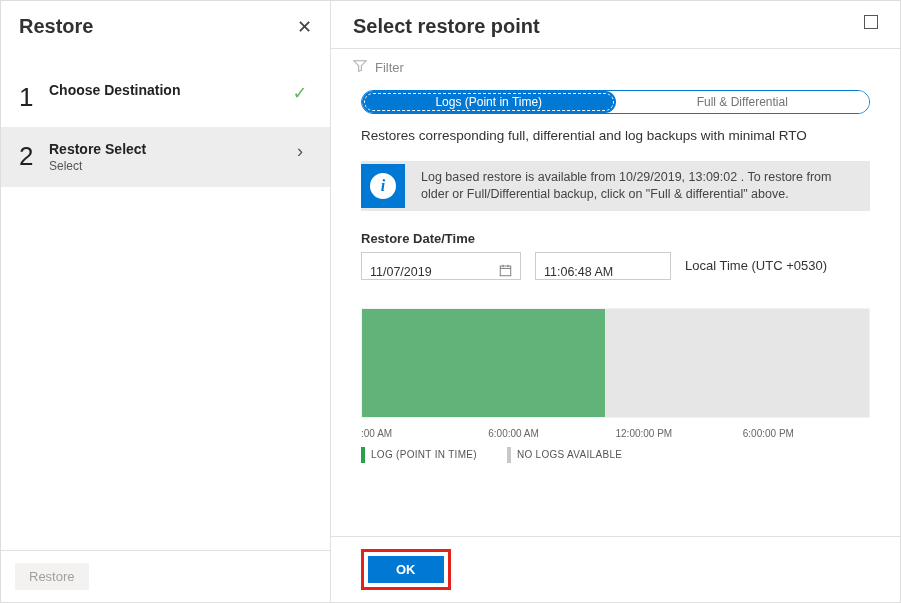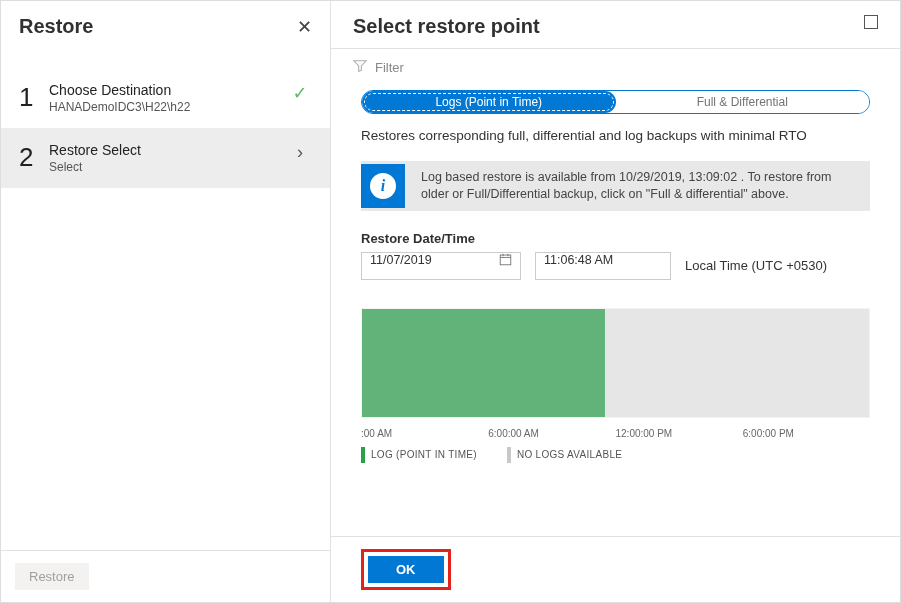--- a/index.html
+++ b/index.html
@@ -8,21 +8,21 @@
   
   .left { width: 330px; border-right: 1px solid #e1e1e1; display: flex; flex-direction: column; }
   .left-header { display: flex; align-items: center; justify-content: space-between; padding: 14px 18px 10px 18px; }
   .left-header h1 { font-size: 20px; font-weight: 600; }
   .close-x { font-size: 18px; color: #444; cursor: pointer; font-weight: 300; }
   .steps { flex: 1; padding-top: 20px; }
   .step { display: flex; align-items: flex-start; padding: 14px 18px; }
   .step.active { background: #ededed; }
   .step-num { font-size: 26px; font-weight: 400; width: 30px; color: #222; }
   .step-body { flex: 1; }
-  .step-title { font-size: 14px; font-weight: 400; color: #222; }
+  .step-title { font-size: 14px; font-weight: 700; color: #222; }
   .step-sub { font-size: 12px; color: #555; margin-top: 2px; }
   .step-ind { width: 24px; display: flex; align-items: center; justify-content: center; }
   .chk { color: #5fb85f; font-size: 18px; }
   .chev { color: #555; font-size: 18px; }
   .left-footer { border-top: 1px solid #e1e1e1; padding: 12px 14px; }
   .btn-disabled { background: #f3f2f1; color: #a19f9d; font-size: 13px; padding: 6px 14px; border: none; cursor: default; }
   
   .right { flex: 1; display: flex; flex-direction: column; }
   .right-header { display: flex; align-items: flex-start; justify-content: space-between; padding: 14px 22px 10px 22px; border-bottom: 1px solid #e1e1e1; }
   .right-header h2 { font-size: 20px; font-weight: 600; }
@@ -34,21 +34,21 @@
   .pill { flex: 1; display: flex; align-items: center; justify-content: center; font-size: 12px; cursor: pointer; }
   .pill.sel { background: #0078d4; color: #fff; outline: 1px dashed #fff; outline-offset: -3px; border-radius: 14px; }
   .pill.unsel { background: #fff; color: #737373; }
   .desc { font-size: 13.5px; color: #333; margin-bottom: 18px; }
   .info-bar { display: flex; align-items: center; background: #e8e8e8; margin-bottom: 20px; }
   .info-icon { width: 44px; height: 44px; background: #0078d4; display: flex; align-items: center; justify-content: center; margin-right: 16px; flex-shrink: 0; }
   .info-icon span { width: 26px; height: 26px; border-radius: 50%; background: #fff; color: #0078d4; display: flex; align-items: center; justify-content: center; font-style: italic; font-family: Georgia, serif; font-size: 16px; font-weight: bold; }
   .info-text { font-size: 12.5px; color: #444; padding: 8px 12px 8px 0; line-height: 1.35; }
   .field-label { font-size: 13px; font-weight: 600; margin-bottom: 6px; }
   .dt-row { display: flex; align-items: center; gap: 14px; margin-bottom: 28px; }
-  .inp { border: 1px solid #ccc; height: 28px; font-size: 12.5px; padding: 0 8px; display: flex; align-items: flex-start; justify-content: space-between; }
+  .inp { border: 1px solid #ccc; height: 28px; font-size: 12.5px; padding: 0 8px; display: flex; align-items: flex-end; justify-content: space-between; }
   .date-inp { width: 160px; }
   .time-inp { width: 136px; }
   .tz { font-size: 13px; color: #333; }
   .cal-icon { color: #666; font-size: 11px; }
   
   .timeline { position: relative; height: 110px; border: 1px solid #f3f3f3; background: #fafafa; margin-bottom: 6px; }
   .tl-avail { position: absolute; top: 0; bottom: 0; left: 0; width: 48%; background: #62b37a; }
   .tl-navail { position: absolute; top: 0; bottom: 0; left: 48%; right: 0; background: #e6e6e6; }
   .tl-labels { display: flex; font-size: 10px; color: #666; padding-top: 4px; padding-bottom: 8px; }
   .tl-labels span { flex: 1; }
@@ -70,21 +70,20 @@
   <div class="left">
     <div class="left-header">
       <h1>Restore</h1>
       <span class="close-x">✕</span>
     </div>
     <div class="steps">
       <div class="step">
         <div class="step-num">1</div>
         <div class="step-body">
           <div class="step-title">Choose Destination</div>
-          <div class="step-sub">HANADemoIDC3\H22\h22</div>
         </div>
         <div class="step-ind">
             <span class="chk">✓</span>
           </div>
       </div>
       <div class="step active">
         <div class="step-num">2</div>
         <div class="step-body">
           <div class="step-title">Restore Select</div>
           <div class="step-sub">Select</div>

